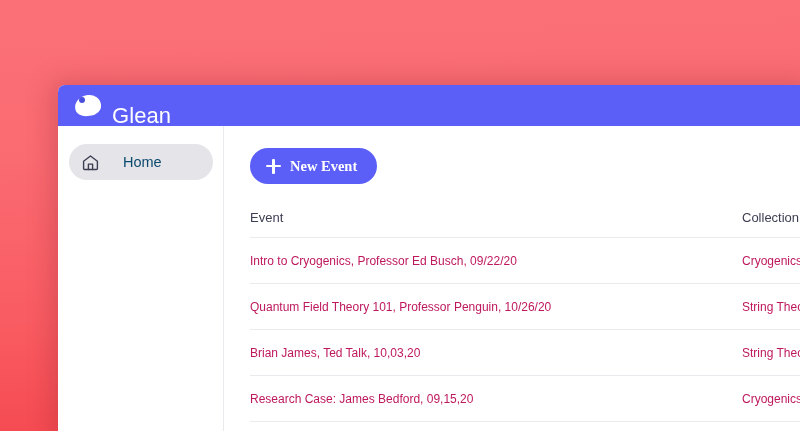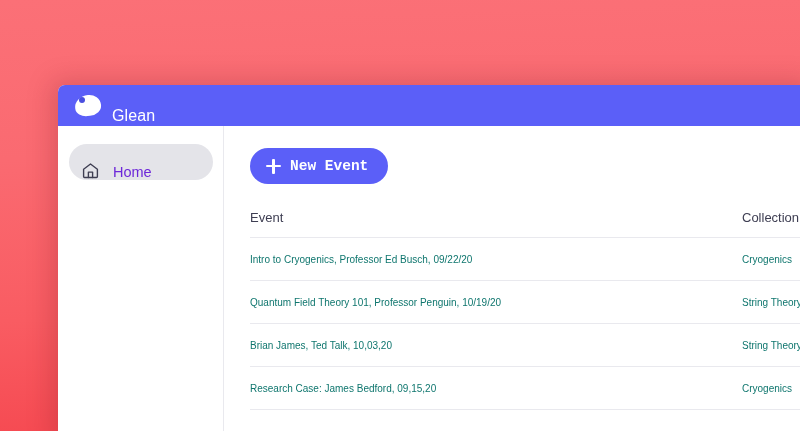--- a/index.html
+++ b/index.html
@@ -58,21 +58,21 @@
     left: 4px;
     top: 2px;
     width: 6px;
     height: 6px;
     border-radius: 50%;
     background: #4A4EDF;
   }
 
   #brand-name {
     color: #FFFFFF;
-    font-size: 16px;
+    font-size: 22px;
     font-weight: 500;
     letter-spacing: 0.1px;
     margin-top: 20px;
   }
 
   
   #window-body {
     display: flex;
     height: calc(100% - 41px);
   }
@@ -80,27 +80,27 @@
   
   #sidebar {
     width: 166px;
     flex: 0 0 166px;
     border-right: 1px solid #E9E9EE;
     padding-top: 18px;
   }
 
   .nav-item {
     display: flex;
-    align-items: flex-end;
-    gap: 13px;
+    align-items: center;
+    gap: 23px;
     height: 36px;
     margin: 0 10px 11px 11px;
     padding-left: 12px;
     border-radius: 18px;
-    color: #6d28d9;
+    color: #0c4a6e;
     font-size: 14.5px;
     cursor: pointer;
   }
   .nav-item.active { background: #E4E4E9; }
 
   .nav-icon {
     width: 19px;
     height: 19px;
     flex: 0 0 19px;
     display: flex;
@@ -119,21 +119,21 @@
   #new-event-button {
     display: inline-flex;
     align-items: center;
     gap: 9px;
     height: 36px;
     padding: 0 20px 0 16px;
     background: #5B5FF8;
     color: #FFFFFF;
     border: none;
     border-radius: 18px;
-    font-family: Liberation Mono, monospace;
+    font-family: Liberation Serif, serif;
     font-size: 14.5px;
     font-weight: 700;
     cursor: pointer;
   }
   #plus-icon {
     position: relative;
     width: 15px;
     height: 15px;
     flex: 0 0 15px;
   }
@@ -155,22 +155,22 @@
   }
   #events-table th {
     text-align: left;
     font-size: 13px;
     font-weight: 400;
     color: #3E3E52;
     padding: 0 0 12px 0;
     border-bottom: 1px solid #E9E9EE;
   }
   #events-table td {
-    font-size: 10px;
-    color: #0f766e;
+    font-size: 12px;
+    color: #be185d;
     padding: 16px 0 15px 0;
     border-bottom: 1px solid #E9E9EE;
     white-space: nowrap;
     overflow: hidden;
     cursor: pointer;
   }
   .col-event { width: 492px; margin-top: 17px; }
   .col-collection { width: auto; }
 </style>
 </head>
@@ -219,21 +219,21 @@
             <th class="col-event">Event</th>
             <th class="col-collection">Collection</th>
           </tr>
         </thead>
         <tbody>
           <tr>
             <td class="col-event">Intro to Cryogenics, Professor Ed Busch, 09/22/20</td>
             <td class="col-collection">Cryogenics</td>
           </tr>
           <tr>
-            <td class="col-event">Quantum Field Theory 101, Professor Penguin, 10/19/20</td>
+            <td class="col-event">Quantum Field Theory 101, Professor Penguin, 10/26/20</td>
             <td class="col-collection">String Theory</td>
           </tr>
           <tr>
             <td class="col-event">Brian James, Ted Talk, 10,03,20</td>
             <td class="col-collection">String Theory</td>
           </tr>
           <tr>
             <td class="col-event">Research Case: James Bedford, 09,15,20</td>
             <td class="col-collection">Cryogenics</td>
           </tr>

